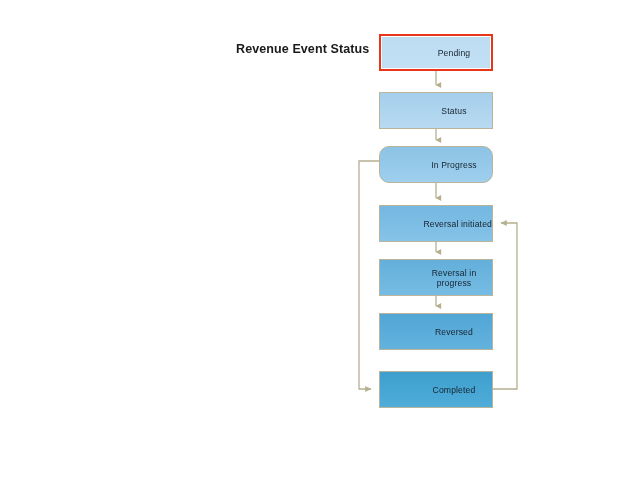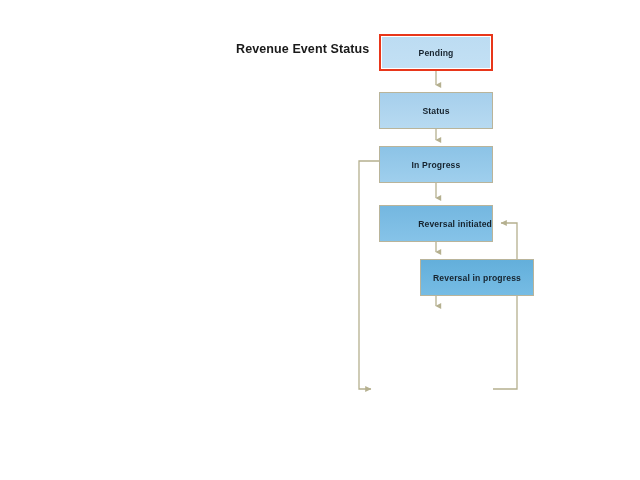--- a/index.html
+++ b/index.html
@@ -41,35 +41,36 @@
     position: absolute;
     left: 379px;
     width: 114px;
     height: 37px;
     box-sizing: border-box;
     display: flex;
     align-items: center;
     justify-content: center;
     border: 1px solid #b9b49a;
     font-size: 8.6px;
-    font-weight: bold;
+    font-weight: normal;
     color: #16232e;
     text-align: center;
     letter-spacing: 0.15px;
+    padding-left: 36px;
   }
   .node.highlight {
     border: 2px solid #e8361a;
     outline: 1px solid #ffffff;
     outline-offset: -3px;
   }
   .n-pending     { top: 34px;  background: linear-gradient(to bottom, #bcdcf2, #c3e0f4); }
   .n-ready       { top: 92px;  background: linear-gradient(to bottom, #a6cfec, #b7daf1); }
-  .n-inprogress  { top: 146px; background: linear-gradient(to bottom, #8cc3e6, #9fcfed); }
+  .n-inprogress  { top: 146px; background: linear-gradient(to bottom, #8cc3e6, #9fcfed); border-radius: 10px; }
   .n-revinit     { top: 205px; background: linear-gradient(to bottom, #74b7e0, #86c3e8); justify-content: flex-end; }
-  .n-revprog     { top: 259px; background: linear-gradient(to bottom, #63afdb, #76bce4); margin-left: 41px; }
+  .n-revprog     { top: 259px; background: linear-gradient(to bottom, #63afdb, #76bce4); }
   .n-reversed    { top: 313px; background: linear-gradient(to bottom, #51a6d5, #63b2de); }
   .n-completed   { top: 371px; background: linear-gradient(to bottom, #3d9fce, #4facd9); }
 </style>
 </head>
 <body>
 
 <div id="canvas">
 
   <div class="diagram-title">Revenue Event Status</div>
 
@@ -112,15 +113,21 @@
   </div>
 
   <div class="node n-revinit">
     <span>Reversal initiated</span>
   </div>
 
   <div class="node n-revprog">
     <span>Reversal in progress</span>
   </div>
 
+  <div class="node n-reversed">
+    <span>Reversed</span>
+  </div>
 
+  <div class="node n-completed">
+    <span>Completed</span>
+  </div>
 
 </div>
 
 </body></html>

